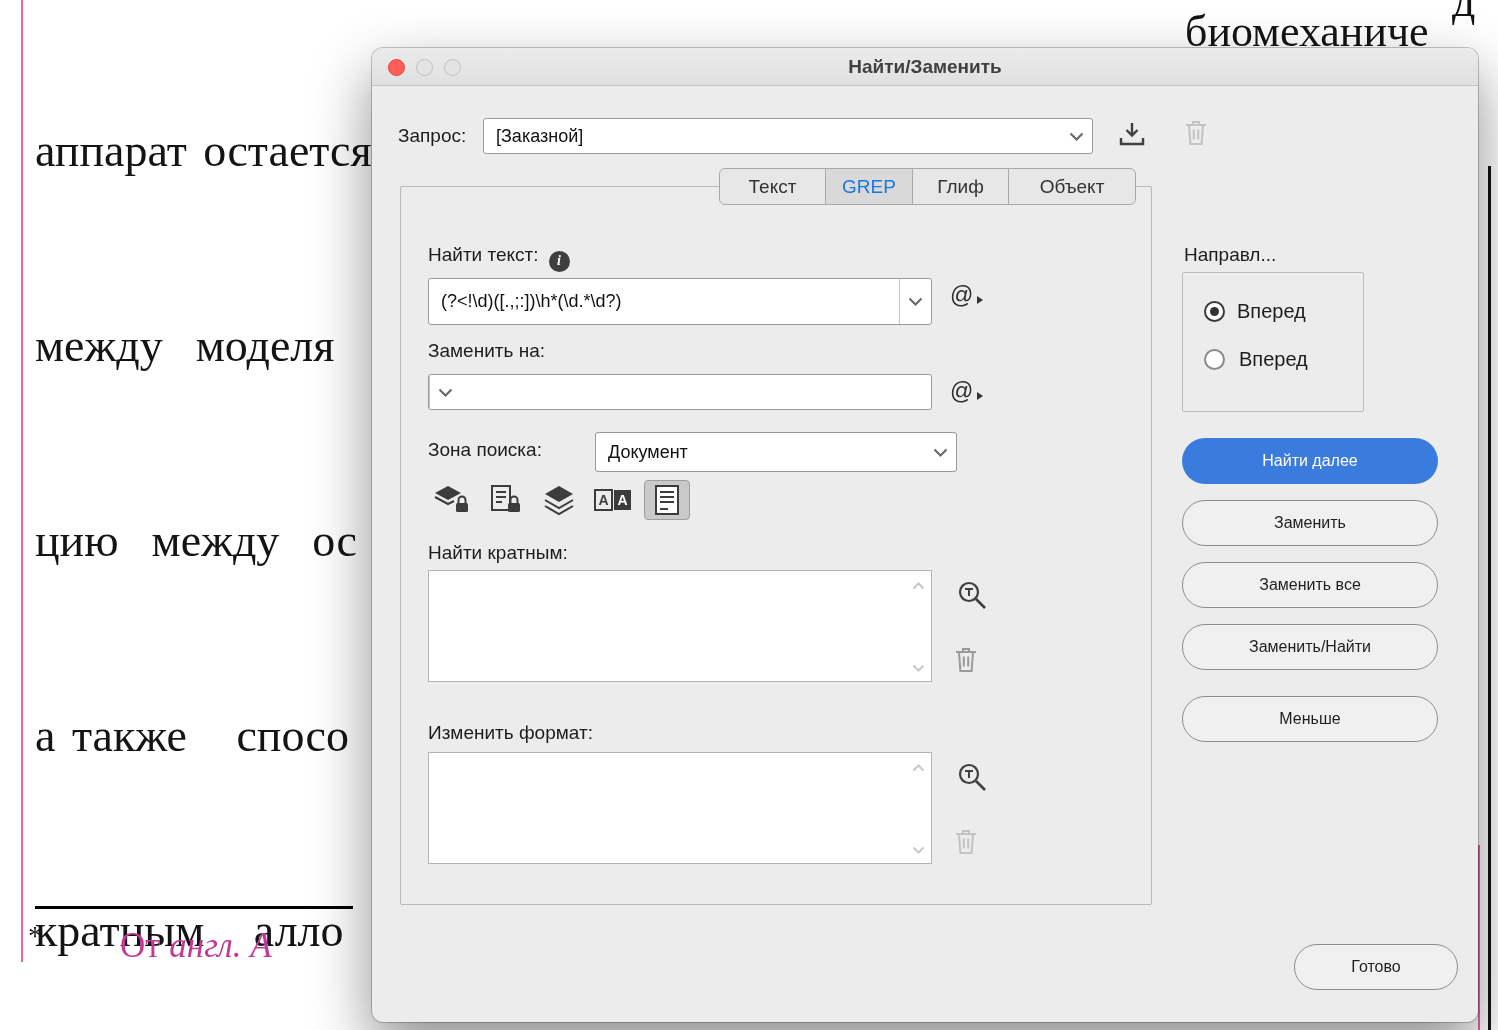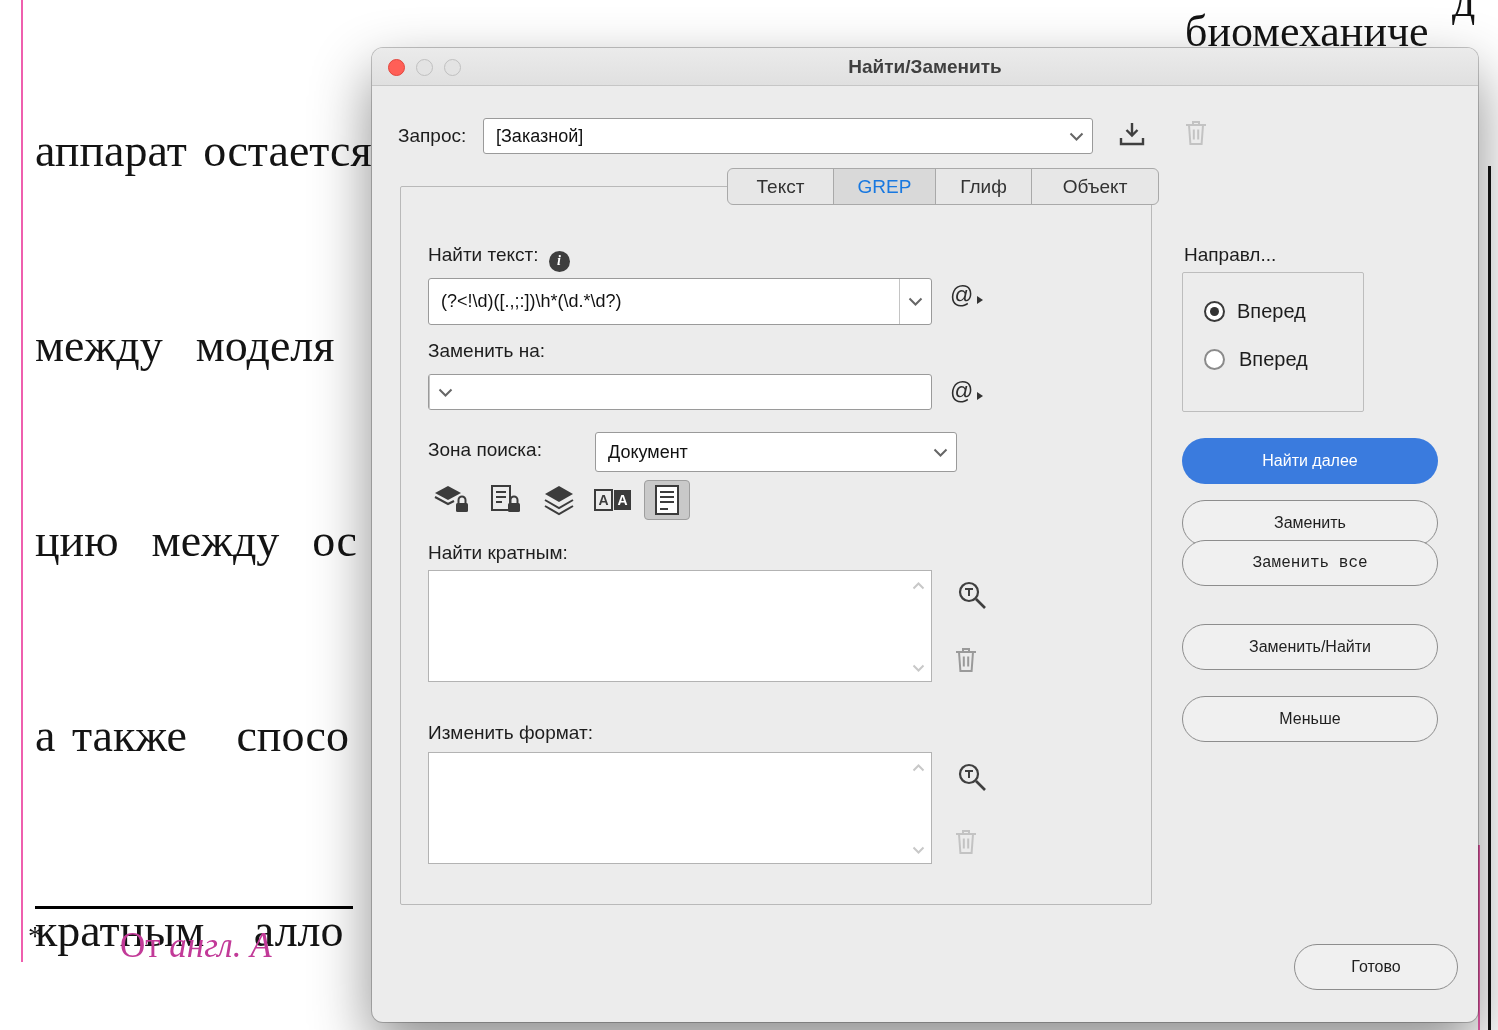--- a/index.html
+++ b/index.html
@@ -74,22 +74,22 @@
   .at2 { left:578px; top:330px; }
   .at-btn svg { margin-bottom:4px; }
 
   .info { display:inline-flex; width:21px; height:21px; border-radius:50%; background:#3e3e3e; color:#fff;
           font-size:14px; font-weight:bold; font-family:"Liberation Serif",serif; font-style:italic;
           align-items:center; justify-content:center; vertical-align:-4px; margin-left:10px; }
 
   .tabs { position:absolute; left:343px; top:120px; height:37px; display:flex; z-index:3; }
   .tab { height:37px; line-height:35px; text-align:center; background:#e7e7e7;
          border:1px solid #a9a9a9; margin-left:-1px; font-size:19px; color:#333; }
-  .tab.t1 { width:107px; border-radius:6px 0 0 6px; margin-left:12px; }
-  .tab.t2 { width:103px; }
+  .tab.t1 { width:107px; border-radius:6px 0 0 6px; margin-left:4px; }
+  .tab.t2 { width:88px; }
   .tab.t3 { width:97px; }
   .tab.t4 { width:128px; border-radius:0 6px 6px 0; }
   .tab.active { background:#d9d9d9; color:#1878e0; }
 
   .frame { position:absolute; left:28px; top:138px; width:752px; height:719px;
            border:1px solid #b9b9b9; border-radius:2px; z-index:1; }
 
   .tool { position:absolute; top:432px; width:46px; height:40px;
           display:flex; align-items:center; justify-content:center; z-index:2; }
   .tool.p1 { left:56px; } .tool.p2 { left:110px; } .tool.p3 { left:164px; }
@@ -110,21 +110,21 @@
   .radio { width:21px; height:21px; border-radius:50%; border:2px solid #8b8b8b; background:#fff; position:relative; }
   .radio.sel { border-color:#3a3a3a; }
   .radio.sel::after { content:""; position:absolute; left:50%; top:50%; width:9px; height:9px;
                       margin:-4.5px 0 0 -4.5px; border-radius:50%; background:#333; }
   .radio-lbl { font-size:20px; color:#1d1d1d; }
 
   .btn { position:absolute; left:810px; width:256px; height:46px; border-radius:23px; font-size:16px;
          display:flex; align-items:center; justify-content:center; z-index:3; }
   .btn.primary   { background:#3a7bde; color:#fff; }
   .btn.secondary { background:#f0f0f0; border:1.5px solid #8d8d8d; color:#1f1f1f; }
-  .b-findnext { top:390px; } .b-replace { top:452px; } .b-replaceall { top:492px;font-family:Liberation Mono, monospace; }
+  .b-findnext { top:390px; } .b-replace { top:452px; } .b-replaceall { top:514px; }
   .b-replacefind { top:576px; } .b-fewer { top:648px; }
   .b-done { left:922px; top:896px; width:164px; }
 </style>
 </head>
 <body>
 
 <div class="stage">
 
   <div class="guide-left"></div>
   <div class="guide-right-pink"></div>

